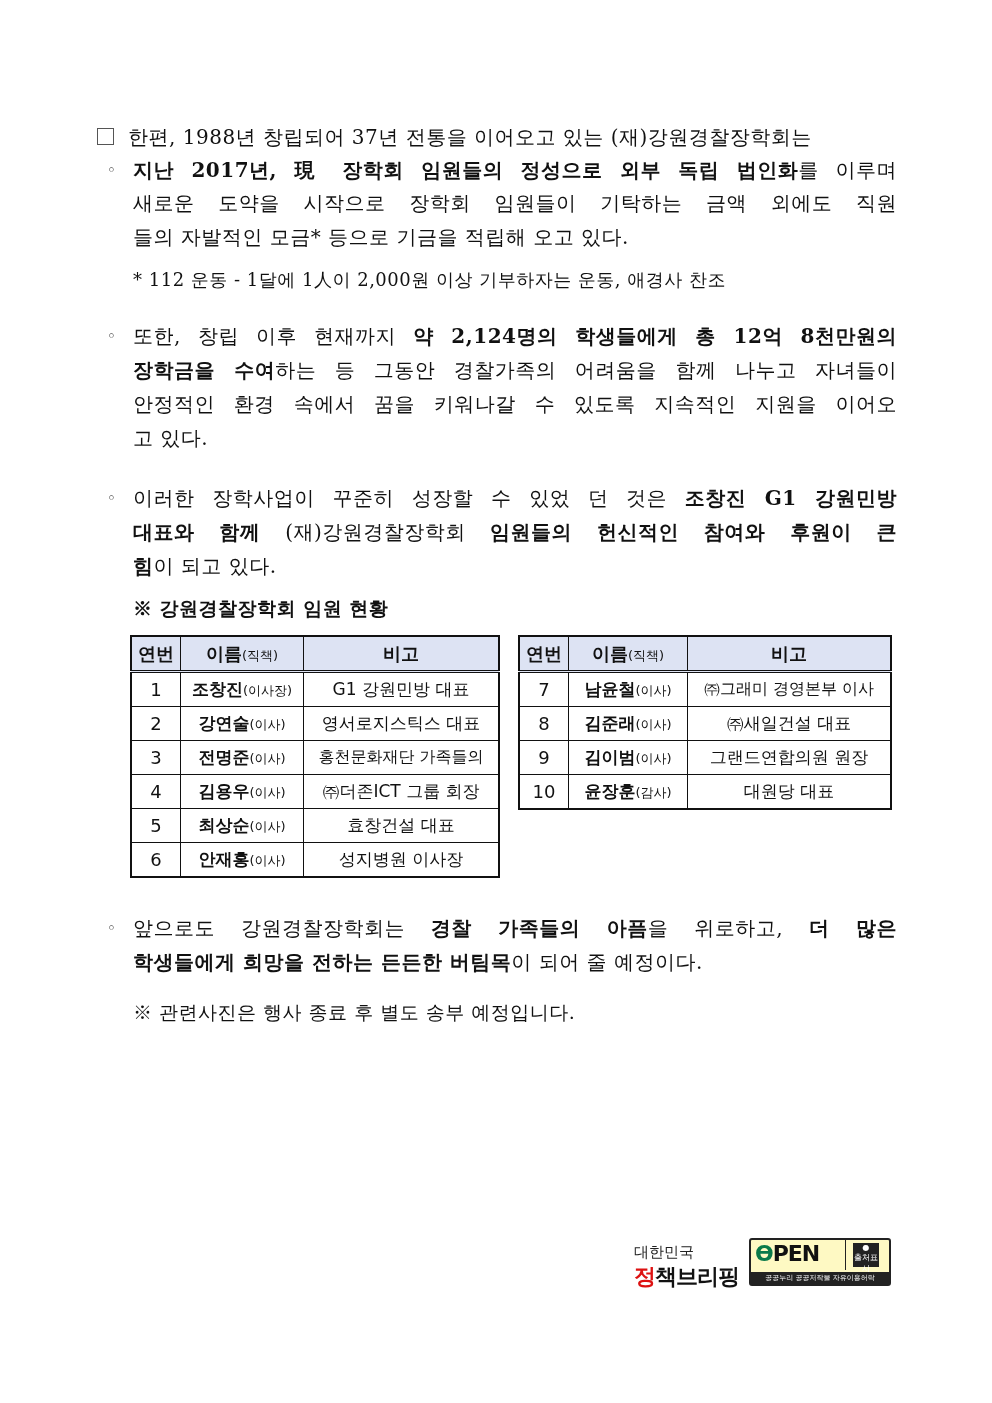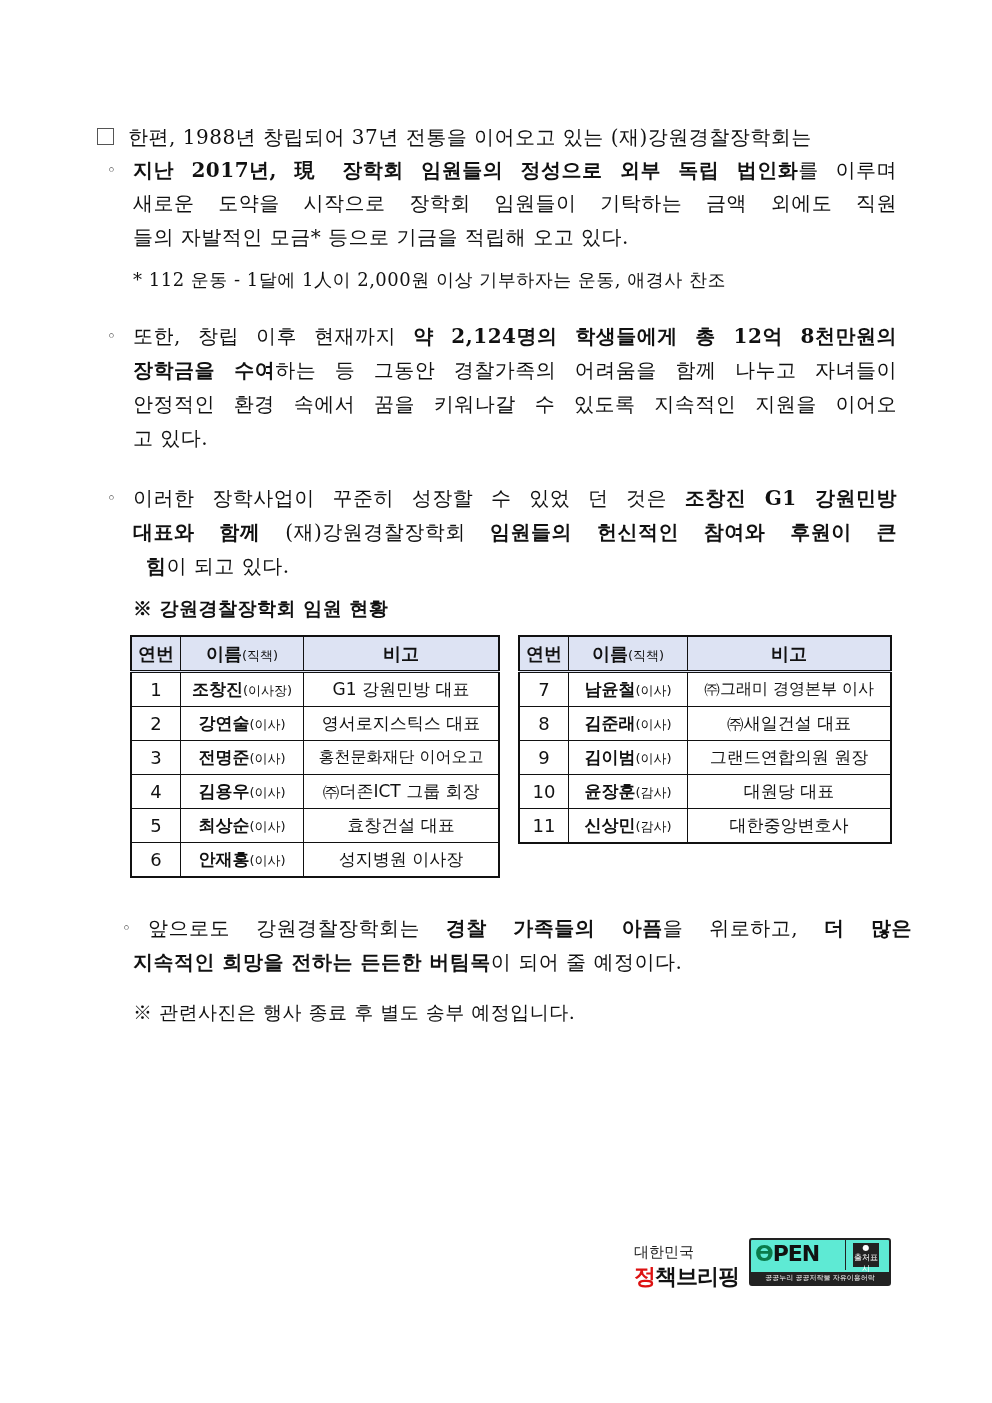--- a/index.html
+++ b/index.html
@@ -17,21 +17,21 @@
   table.board td, table.board th { border:1px solid #111; height:33px; padding:0 2px; text-align:center; white-space:nowrap; }
   table.board th { background:#dde3f3; font-weight:bold; font-size:18px; border-bottom:3px double #111; }
   table.board th small, table.board td small { font-size:13px; font-weight:normal; }
   table.board td.nm { font-weight:bold; }
   table.board td.no { font-size:18px; }
   .logo-left { position:absolute; left:634px; top:1243px; font-family:"DejaVu Sans",sans-serif; }
   .logo-left .small { font-size:15px; color:#222; }
   .logo-left .big { font-size:22px; font-weight:bold; color:#111; letter-spacing:-1px; }
   .logo-left .big .red { color:#d11; }
   .open { position:absolute; left:749px; top:1238px; width:138px; height:44px; border:2px solid #222; border-radius:3px;
-          font-family:"DejaVu Sans",sans-serif; background:#5eead4; }
+          font-family:"DejaVu Sans",sans-serif; background:#fef9c3; }
   .open .word { position:absolute; left:4px; top:1px; font-size:22px; font-weight:bold; color:#111; letter-spacing:-1px; }
   .open .word .o { color:#0a7a4a; }
   .open .sep { position:absolute; left:94px; top:0; width:1px; height:30px; background:#222; }
   .open .person { position:absolute; left:102px; top:3px; width:26px; height:24px; background:#222; color:#fff; font-size:8px; text-align:center; }
   .open .foot { position:absolute; left:0; bottom:0; width:100%; height:12px; background:#222; color:#fff; font-size:7px; line-height:12px; text-align:center; }
 </style>
 </head>
 <body>
 
 <div class="line" style="left:97px; top:97px; width:800px;margin-top:27px;">
@@ -53,21 +53,21 @@
 </div>
 <div class="line justify" style="left:133px; top:391px; width:764px;">안정적인 환경 속에서 꿈을 키워나갈 수 있도록 지속적인 지원을 이어오</div>
 <div class="line" style="left:133px; top:425px;">고 있다.</div>
 
 <div class="line justify" style="left:107px; top:485px; width:790px;">
   <span class="bullet">◦</span><span>이러한 장학사업이 꾸준히 성장할 수 있었 던 것은 </span><b>조창진 G1 강원민방</b>
 </div>
 <div class="line justify" style="left:133px; top:519px; width:764px;">
   <b>대표와 함께 </b><span>(재)강원경찰장학회 </span><b>임원들의 헌신적인 참여와 후원이 큰</b>
 </div>
-<div class="line" style="left:133px; top:553px;margin-left:13px;">
+<div class="line" style="left:133px; top:553px;">
   <b>힘</b><span>이 되고 있다.</span>
 </div>
 
 <div class="line" style="left:133px; top:596px; font-weight:bold; font-size:19px;">※ 강원경찰장학회 임원 현황</div>
 
 <table class="board" style="left:130px; top:635px; width:370px;">
   <thead>
     <tr>
       <th style="width:44px;">연번</th>
       <th style="width:118px;"><span>이름</span><small>(직책)</small></th>
@@ -81,21 +81,21 @@
         <td>G1 강원민방 대표</td>
       </tr>
     <tr>
         <td class="no">2</td>
         <td class="nm"><span>강연술</span><small>(이사)</small></td>
         <td>영서로지스틱스 대표</td>
       </tr>
     <tr>
         <td class="no">3</td>
         <td class="nm"><span>전명준</span><small>(이사)</small></td>
-        <td style="font-size:16px;">홍천문화재단 이어오고</td>
+        <td style="font-size:16px;">홍천문화재단 가족들의</td>
       </tr>
     <tr>
         <td class="no">4</td>
         <td class="nm"><span>김용우</span><small>(이사)</small></td>
         <td>㈜더존ICT 그룹 회장</td>
       </tr>
     <tr>
         <td class="no">5</td>
         <td class="nm"><span>최상순</span><small>(이사)</small></td>
         <td>효창건설 대표</td>
@@ -130,33 +130,28 @@
     <tr>
         <td class="no">9</td>
         <td class="nm"><span>김이범</span><small>(이사)</small></td>
         <td>그랜드연합의원 원장</td>
       </tr>
     <tr>
         <td class="no">10</td>
         <td class="nm"><span>윤장훈</span><small>(감사)</small></td>
         <td>대원당 대표</td>
       </tr>
-    <tr>
-        <td class="no">11</td>
-        <td class="nm"><span>신상민</span><small>(감사)</small></td>
-        <td>대한중앙변호사</td>
-      </tr>
   </tbody>
 </table>
 
-<div class="line justify" style="left:122px; top:915px; width:790px;">
+<div class="line justify" style="left:107px; top:915px; width:790px;">
   <span class="bullet">◦</span><span>앞으로도 강원경찰장학회는 </span><b>경찰 가족들의 아픔</b><span>을 위로하고, </span><b>더 많은</b>
 </div>
 <div class="line" style="left:133px; top:949px;">
-  <b>지속적인 희망을 전하는 든든한 버팀목</b><span>이 되어 줄 예정이다.</span>
+  <b>학생들에게 희망을 전하는 든든한 버팀목</b><span>이 되어 줄 예정이다.</span>
 </div>
 
 <div class="line ref" style="left:133px; top:1000px;">※ 관련사진은 행사 종료 후 별도 송부 예정입니다.</div>
 
 <div class="logo-left">
   <div class="small">대한민국</div>
   <div class="big"><span class="red">정</span><span>책브리핑</span></div>
 </div>
 <div class="open">
   <div class="word"><span class="o">Ѳ</span><span>PEN</span></div>

